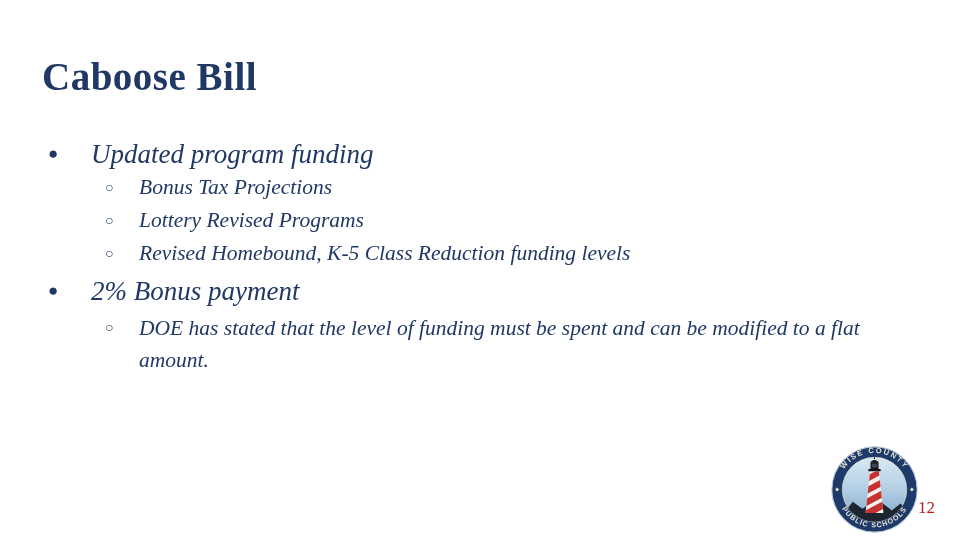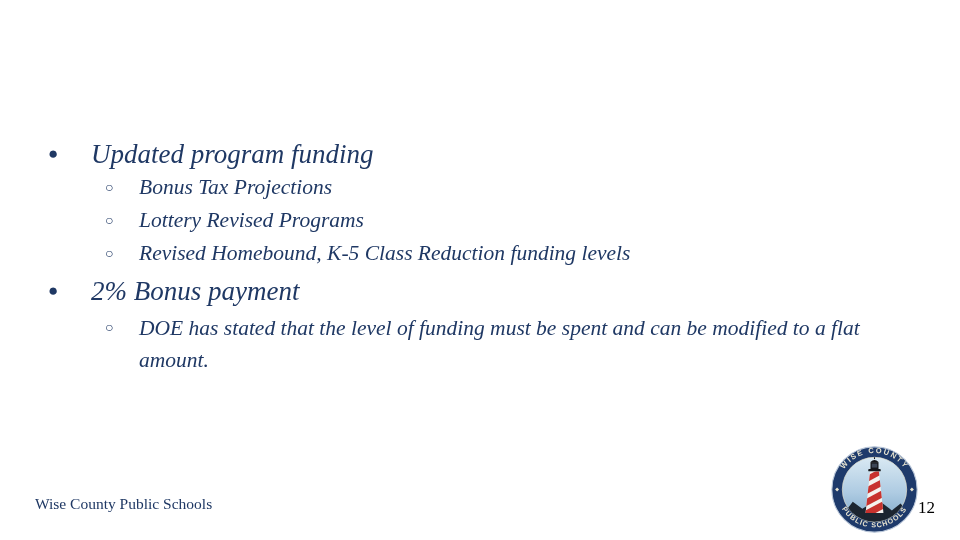--- a/index.html
+++ b/index.html
@@ -47,28 +47,29 @@
     left: 831px;
     top: 446px;
     width: 87px;
     height: 87px;
   }
   .page-number {
     position: absolute;
     left: 918px;
     top: 498px;
     font-size: 17px;
-    color: #000000;
+    color: #b91c1c;
   }
 </style>
 </head>
 <body>
 
 <div class="slide">
 
+  <div class="title">Caboose Bill</div>
 
   <div class="content">
 
     <div class="row l1">
       <span class="b1">●</span>
       <span class="t">Updated program funding</span>
     </div>
 
     <div class="row l2">
       <span class="b2">○</span>
@@ -90,21 +91,20 @@
       <span class="t">2% Bonus payment</span>
     </div>
 
     <div class="row l2 para">
       <span class="b2">○</span>
       <span class="t">DOE has stated that the level of funding must be spent and can be modified to a flat amount.</span>
     </div>
 
   </div>
 
-  <div class="footer">Wise County Public Schools</div>
 
   <svg class="logo" viewBox="0 0 100 100" xmlns="http://www.w3.org/2000/svg" aria-hidden="true">
     <defs>
       <linearGradient id="sky" x1="0" y1="0" x2="0" y2="1">
         <stop offset="0" stop-color="#d9e9f3"></stop>
         <stop offset="0.55" stop-color="#aecbe2"></stop>
         <stop offset="1" stop-color="#7fa8c9"></stop>
       </linearGradient>
       <clipPath id="innerClip">
           <circle cx="50" cy="50" r="37"></circle>

